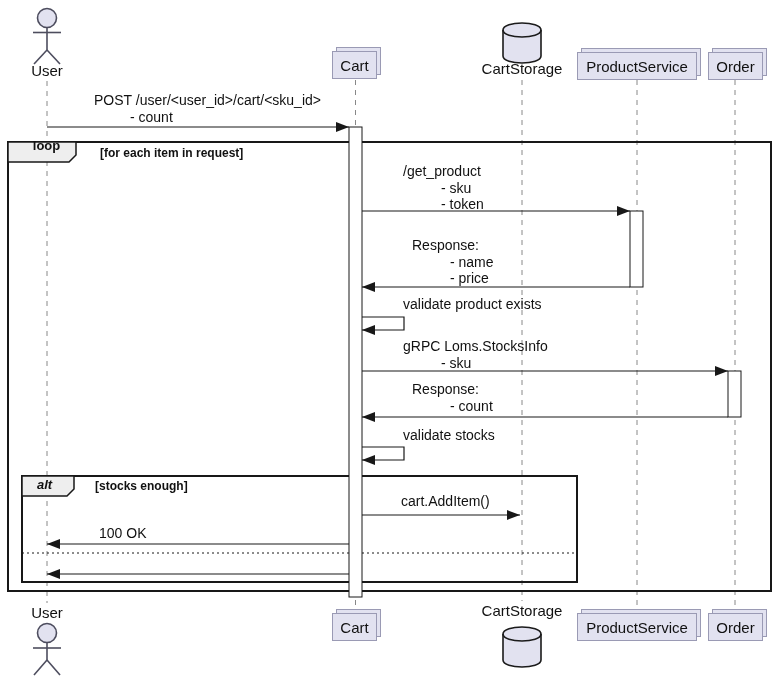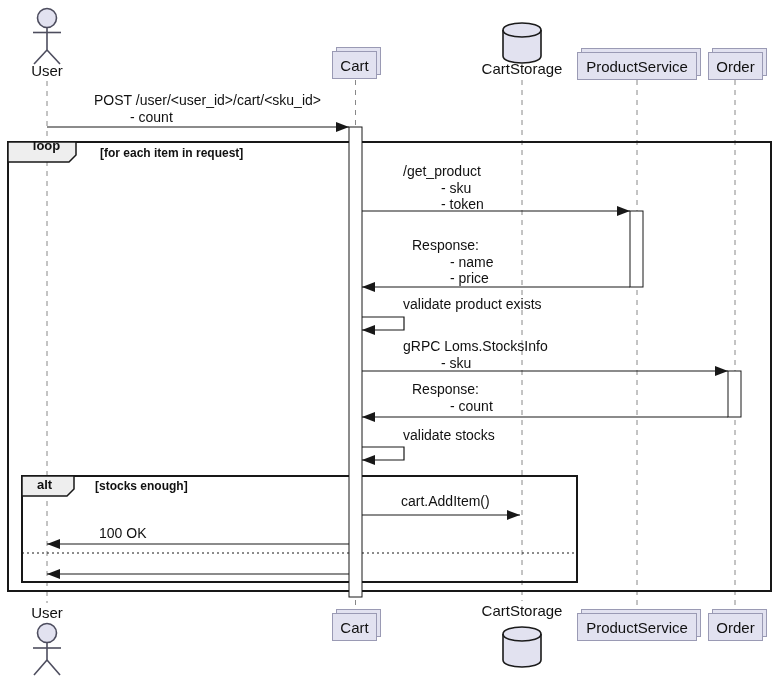--- a/index.html
+++ b/index.html
@@ -137,21 +137,21 @@
 
   <div class="collections" style="left:708px;top:48px;width:59px;height:32px;">
     <div class="cbox back"></div>
     <div class="cbox front">
       <span>Order</span>
     </div>
   </div>
 
   <div class="op" style="left:8px;top:138px;width:61px;margin-left:8px;">loop</div>
   <div class="guard" style="left:100px;top:146px;">[for each item in request]</div>
-  <div class="op" style="left:22px;top:477px;width:45px;">alt</div>
+  <div class="op" style="left:22px;top:477px;width:45px;font-style:italic;">alt</div>
   <div class="guard" style="left:95px;top:479px;">[stocks enough]</div>
 
   <div class="msg" style="left:52px;top:92px;">POST /user/&lt;user_id&gt;/cart/&lt;sku_id&gt;</div>
   <div class="msg" style="left:88px;top:109px;">- count</div>
 
   <div class="msg" style="left:361px;top:163px;">/get_product</div>
   <div class="msg" style="left:399px;top:180px;">- sku</div>
   <div class="msg" style="left:399px;top:196px;">- token</div>
 
   <div class="msg" style="left:370px;top:237px;">Response:</div>

